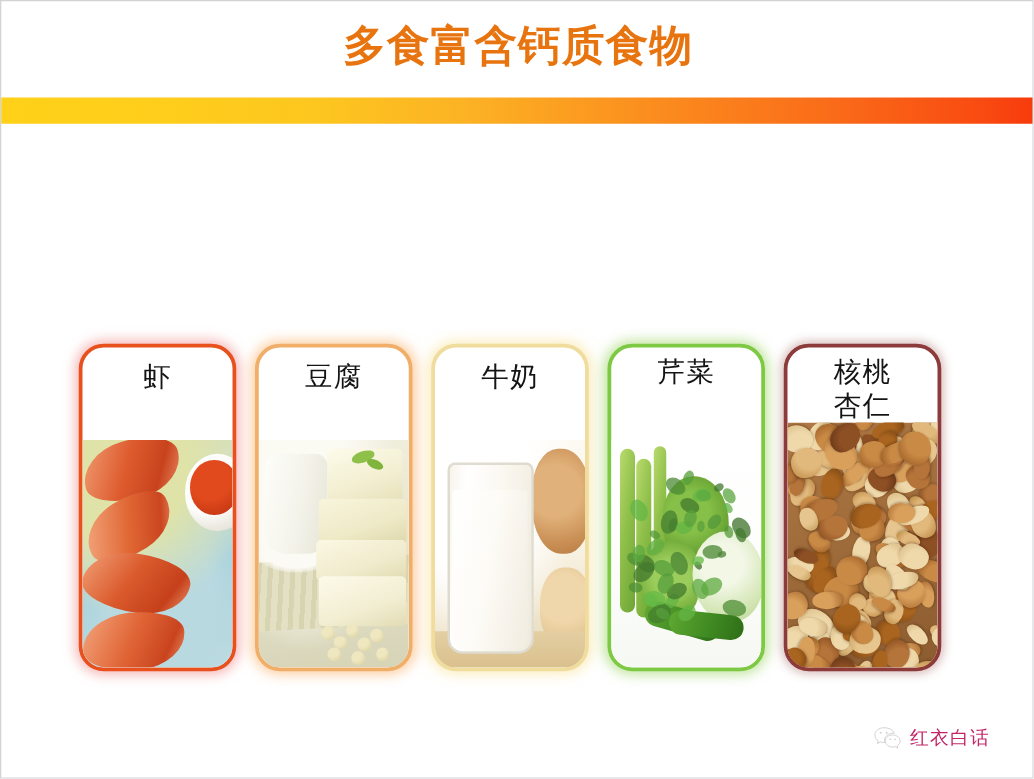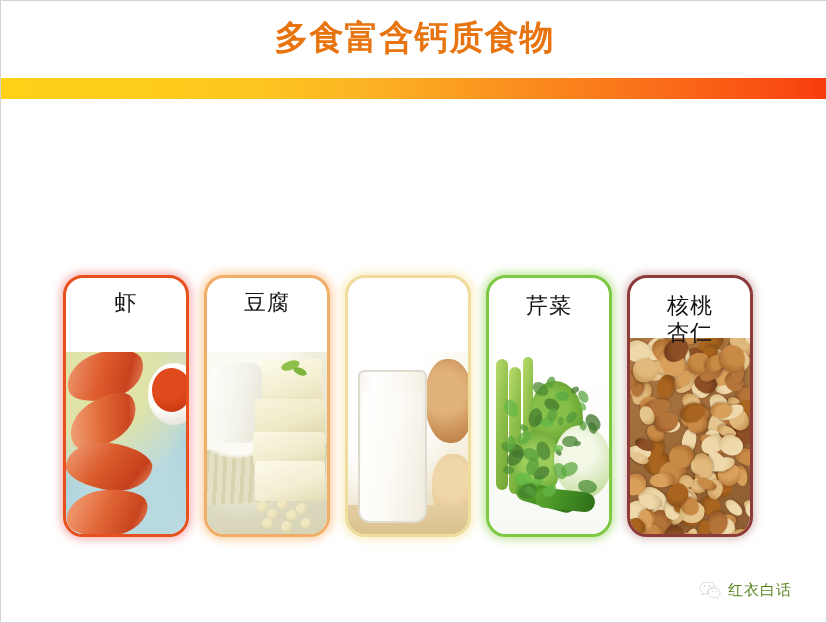--- a/index.html
+++ b/index.html
@@ -105,21 +105,21 @@
     position: relative;
     z-index: 3;
     text-align: center;
     padding-top: 12px;
     font-family: "DejaVu Serif", "Liberation Serif", serif;
     font-size: 22px;
     color: #141414;
     line-height: 1.22;
     letter-spacing: 1px;
   }
-  .card-label.two-line { padding-top: 15px; }
+  .card-label.two-line { padding-top: 8px; }
 
   .photo {
     position: absolute;
     left: 0;
     right: 0;
     bottom: 0;
     height: 182px;
     overflow: hidden;
   }
   .card.tall-photo .photo { height: 196px; }
@@ -253,21 +253,21 @@
     bottom: 22px;
     display: flex;
     align-items: center;
     gap: 7px;
     opacity: 0.95;
   }
   .wm-icon { width: 22px; height: 19px; display: block; }
   .wm-text {
     font-family: "DejaVu Sans", "Liberation Sans", sans-serif;
     font-size: 15px;
-    color: #4d7c0f;
+    color: #be185d;
     letter-spacing: 1px;
     white-space: nowrap;
   }
 </style>
 </head>
 <body>
 
 <div id="slide">
 
   <div class="title">多食富含钙质食物</div>
@@ -309,20 +309,21 @@
         <div class="blob bean" style="left:58%;top:81%"></div>
         <div class="blob bean" style="left:66%;top:87%"></div>
         <div class="blob bean" style="left:74%;top:83%"></div>
         <div class="blob bean" style="left:46%;top:91%"></div>
         <div class="blob bean" style="left:62%;top:93%"></div>
         <div class="blob bean" style="left:78%;top:91%"></div>
       </div>
     </div>
 
     <div class="card c3">
+      <div class="card-label">牛奶</div>
       <div class="photo p3">
         <div class="ph-base"></div>
         <div class="blob bread"></div>
         <div class="blob bread2"></div>
         <div class="table" style="position:absolute"></div>
         <div class="glass" style="position:absolute"></div>
         <div class="milk" style="position:absolute"></div>
       </div>
     </div>
 

